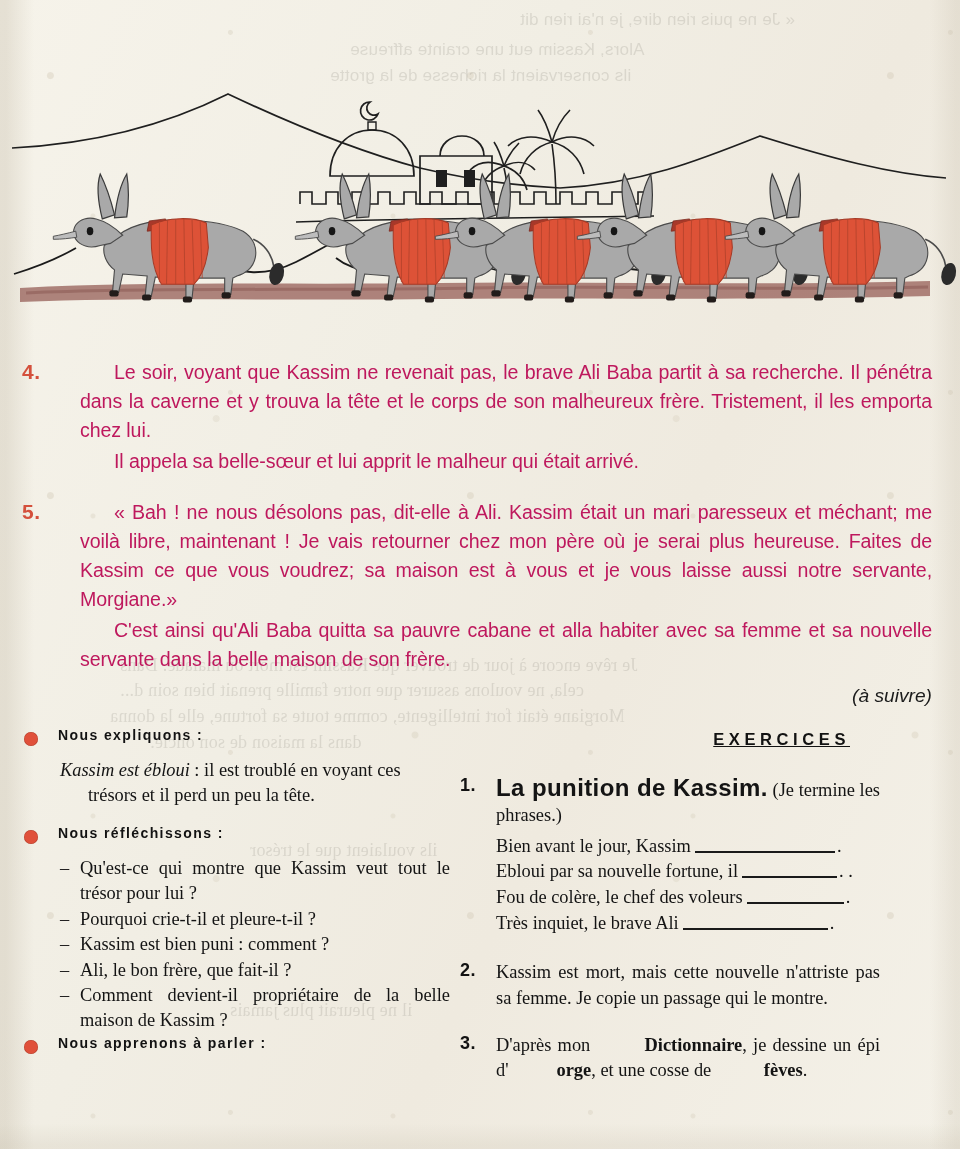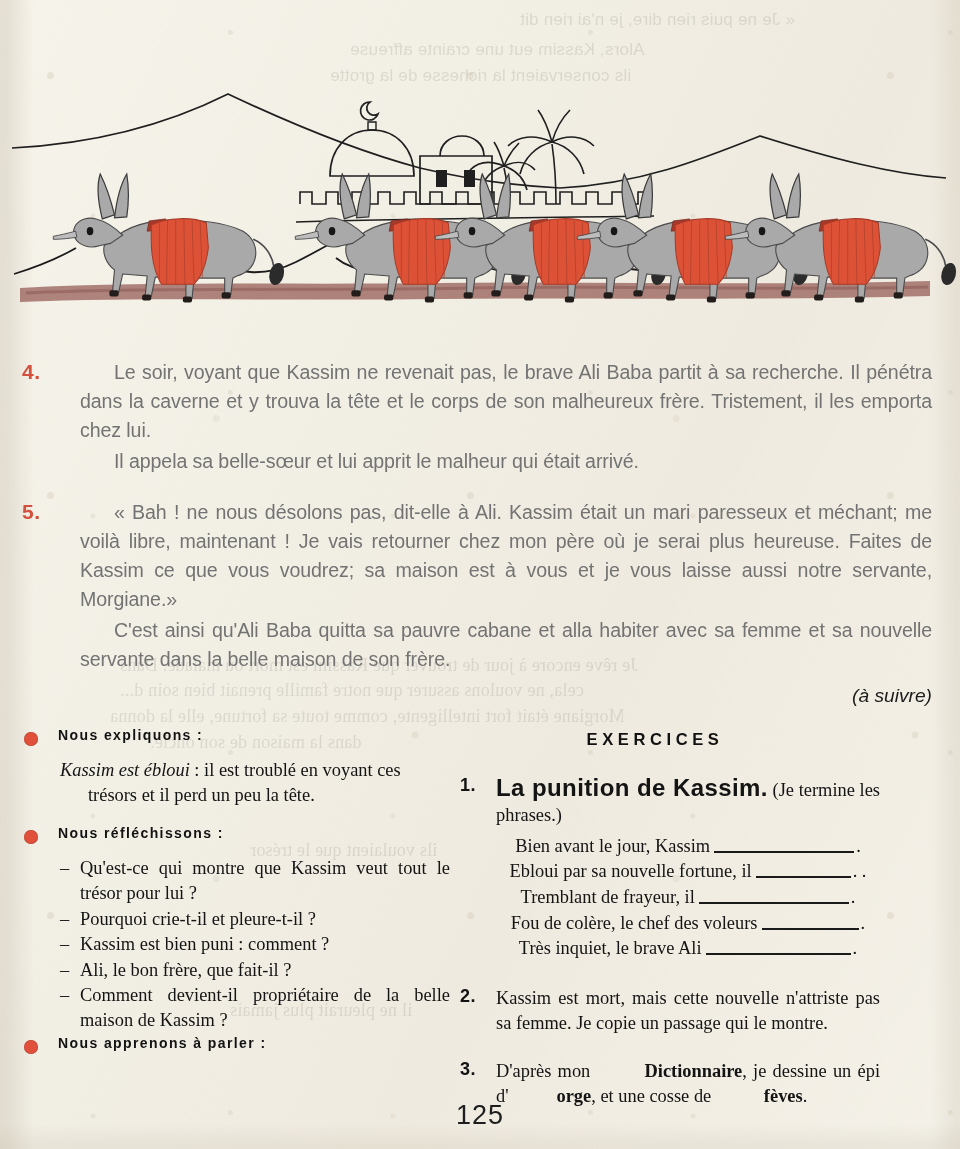--- a/index.html
+++ b/index.html
@@ -46,21 +46,21 @@
     position:absolute;left:0;top:2px;width:44px;
     color:#d4503c;font-family:"Liberation Sans",sans-serif;
     font-weight:700;font-size:21px;letter-spacing:.5px;
   }
   .ptext{
     margin-left:58px;width:852px;
     font-family:"Liberation Sans",sans-serif;
     font-size:19.6px;line-height:29.2px;
     text-align:justify;text-justify:inter-word;
     letter-spacing:-.1px;
-    color:#737373;
+    color:#be185d;
   }
   .ptext.indent{text-indent:34px;}
   .ptext + .ptext{margin-top:1px;}
   .asuivre{
     margin-left:58px;width:852px;text-align:right;padding-right:88px;
     font-family:"Liberation Sans",sans-serif;font-style:italic;
     font-size:19.2px;line-height:30px;margin-top:7px;color:#1b1b1b;
   }
 
   
@@ -92,34 +92,35 @@
   }
   ul.qlist li .dash{position:absolute;left:0;top:0;}
 
   .speak{
     padding-left:42px;font-size:18.4px;line-height:25.4px;text-align:justify;
     margin-top:2px;
   }
 
   
   .exhead{
-    text-align:center;font-family:"Liberation Sans",sans-serif;font-weight:700;
+    text-align:right;font-family:"Liberation Sans",sans-serif;font-weight:700;
     font-size:16.5px;letter-spacing:4.6px;color:#121212;margin:4px 0 26px 0;
     padding-right:30px;
+    text-decoration:underline;
   }
   .ex{position:relative;padding-left:36px;margin-bottom:13px;}
   .ex .exnum{
     position:absolute;left:0;top:0;
     font-family:"Liberation Sans",sans-serif;font-weight:700;font-size:18px;
     letter-spacing:.5px;color:#121212;
   }
   .exbody{font-size:18.4px;line-height:25.4px;text-align:justify;}
   .exbody b{font-family:"Liberation Sans",sans-serif;font-weight:700;letter-spacing:.4px;font-size:24px;}
   .exbody .bser{font-weight:700;margin-left:48px;}
-  .fills{margin-top:5px;text-align:center;}
+  .fills{margin-top:5px;}
   .fill{font-size:18.4px;line-height:25.6px;white-space:nowrap;}
   .blank{
     display:inline-block;vertical-align:baseline;
     border-bottom:2px solid #1a1a1a;height:13px;margin:0 2px -1px 4px;
   }
 
   
   .pageno{
     position:absolute;left:0;top:1100px;width:960px;text-align:center;
     font-family:"Liberation Sans",sans-serif;font-size:27px;color:#1e1e1e;
@@ -311,34 +312,32 @@
 
       <div class="ex">
         <span class="exnum">1.</span>
         <div class="exbody">
           <b>La punition de Kassim.</b>
           <span>(Je termine les phrases.)</span>
         </div>
         <div class="fills">
           <div class="fill"><span>Bien avant le jour, Kassim</span><span class="blank" style="width:140px"></span><span>.</span></div>
           <div class="fill"><span>Ebloui par sa nouvelle fortune, il</span><span class="blank" style="width:95px"></span><span>. .</span></div>
-          <div class="fill"><span>Tremblant de frayeur, il</span><span class="blank" style="width:150px"></span><span>.</span></div>
           <div class="fill"><span>Fou de colère, le chef des voleurs</span><span class="blank" style="width:97px"></span><span>.</span></div>
           <div class="fill"><span>Très inquiet, le brave Ali</span><span class="blank" style="width:145px"></span><span>.</span></div>
         </div>
       </div>
 
       <div class="ex" style="margin-top:24px;">
         <span class="exnum">2.</span>
         <div class="exbody">Kassim est mort, mais cette nouvelle n'attriste pas sa femme. Je copie un passage qui le montre.</div>
       </div>
 
       <div class="ex" style="margin-top:22px;">
         <span class="exnum">3.</span>
         <div class="exbody"><span>D'après mon </span><span class="bser">Dictionnaire</span><span>, je dessine un épi d'</span><span class="bser">orge</span><span>, et une cosse de </span><span class="bser">fèves</span><span>.</span></div>
       </div>
 
     </div>
   </div>
 
-  <div class="pageno">125</div>
 
 </div>
 
 </body></html>

